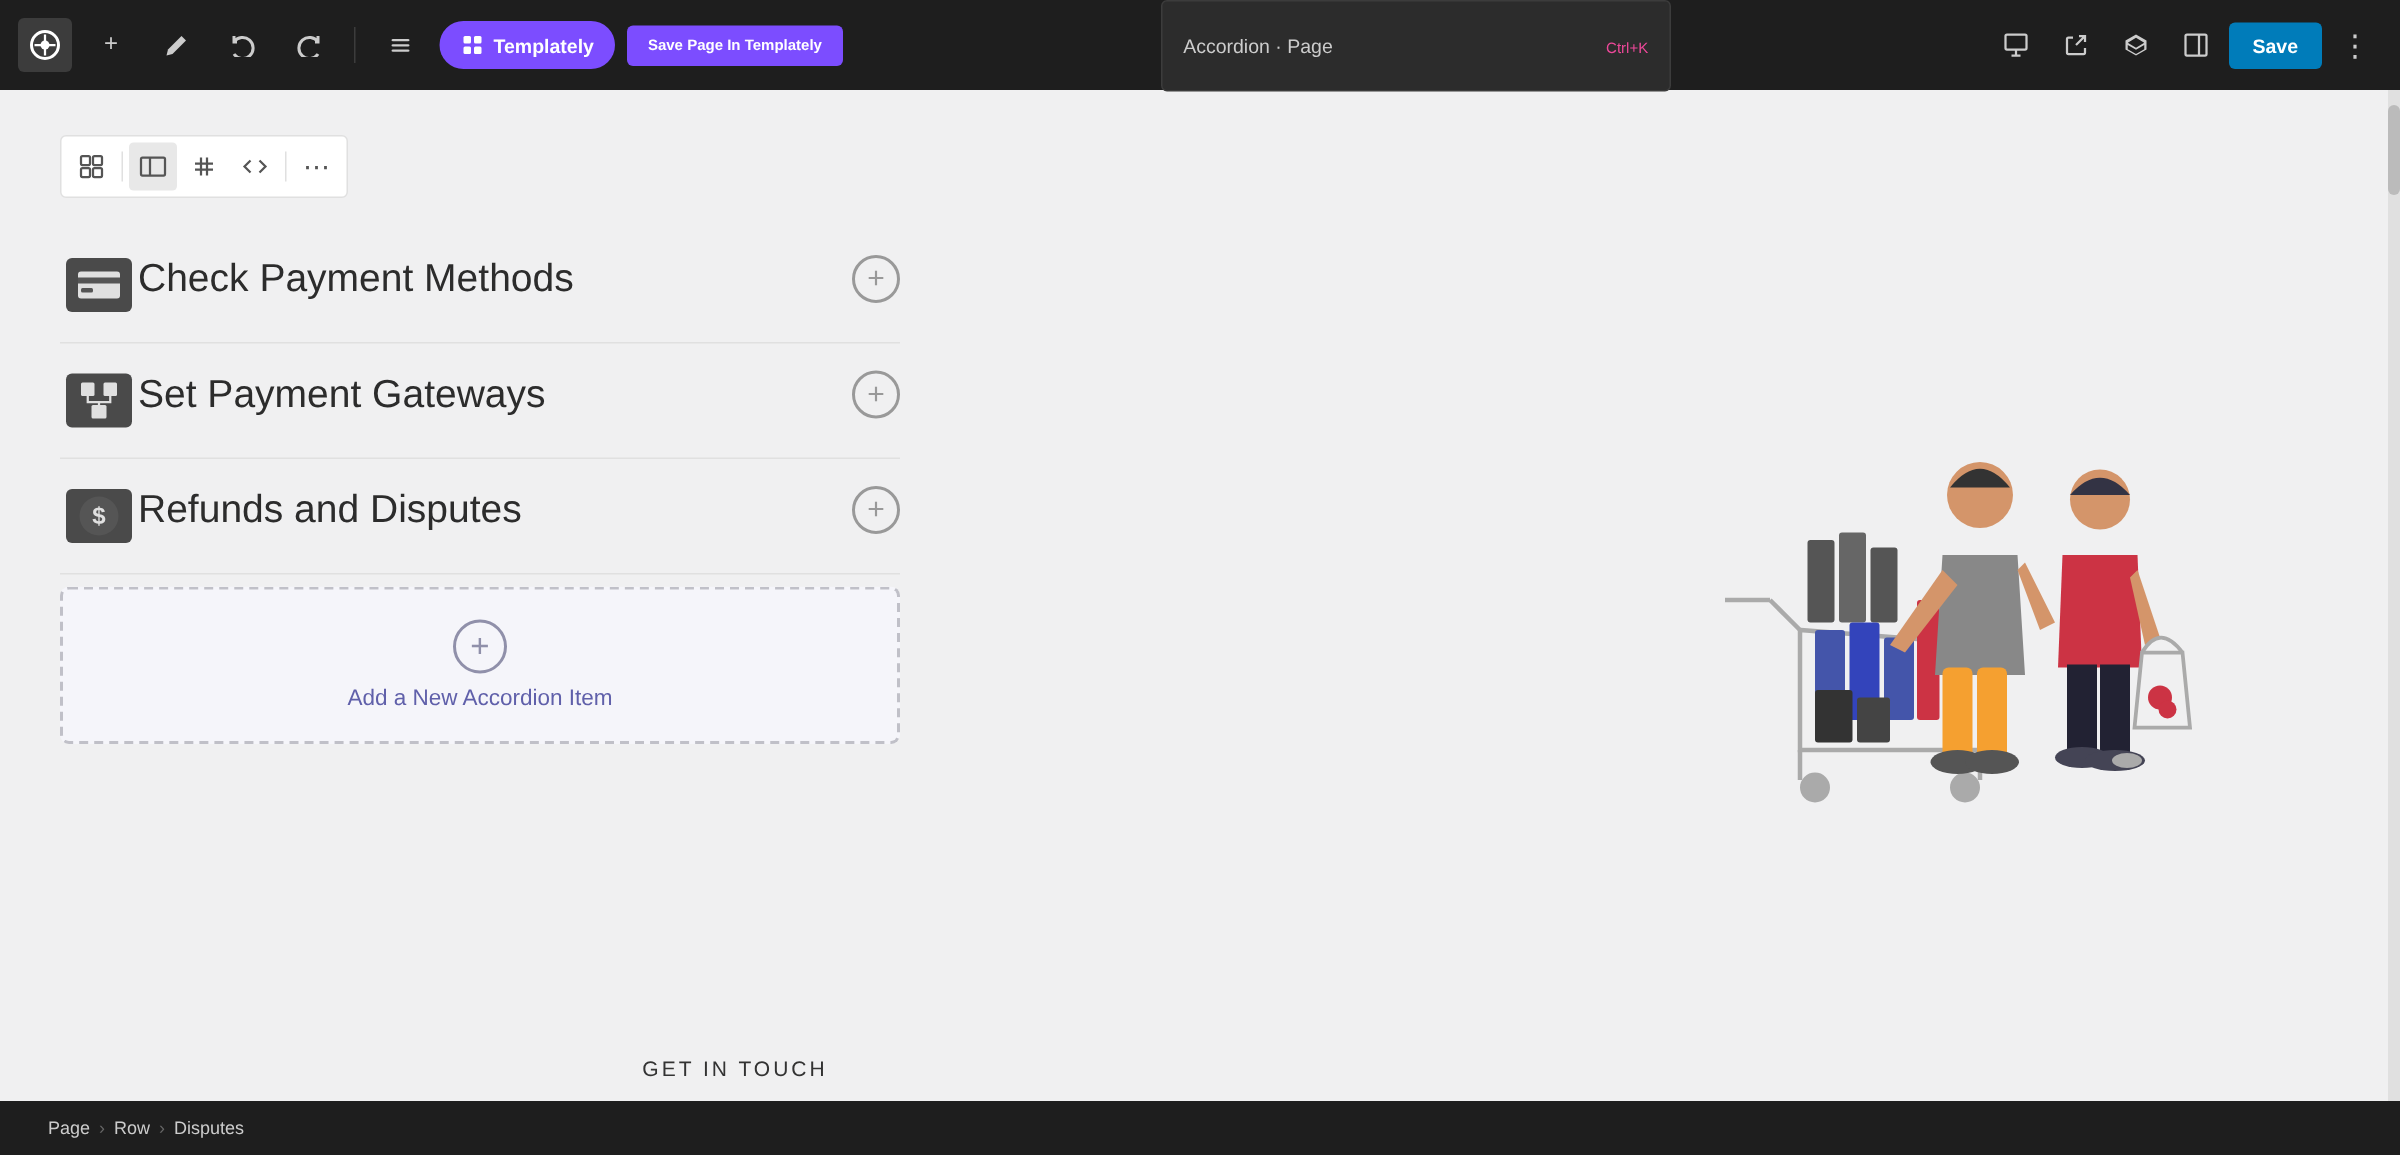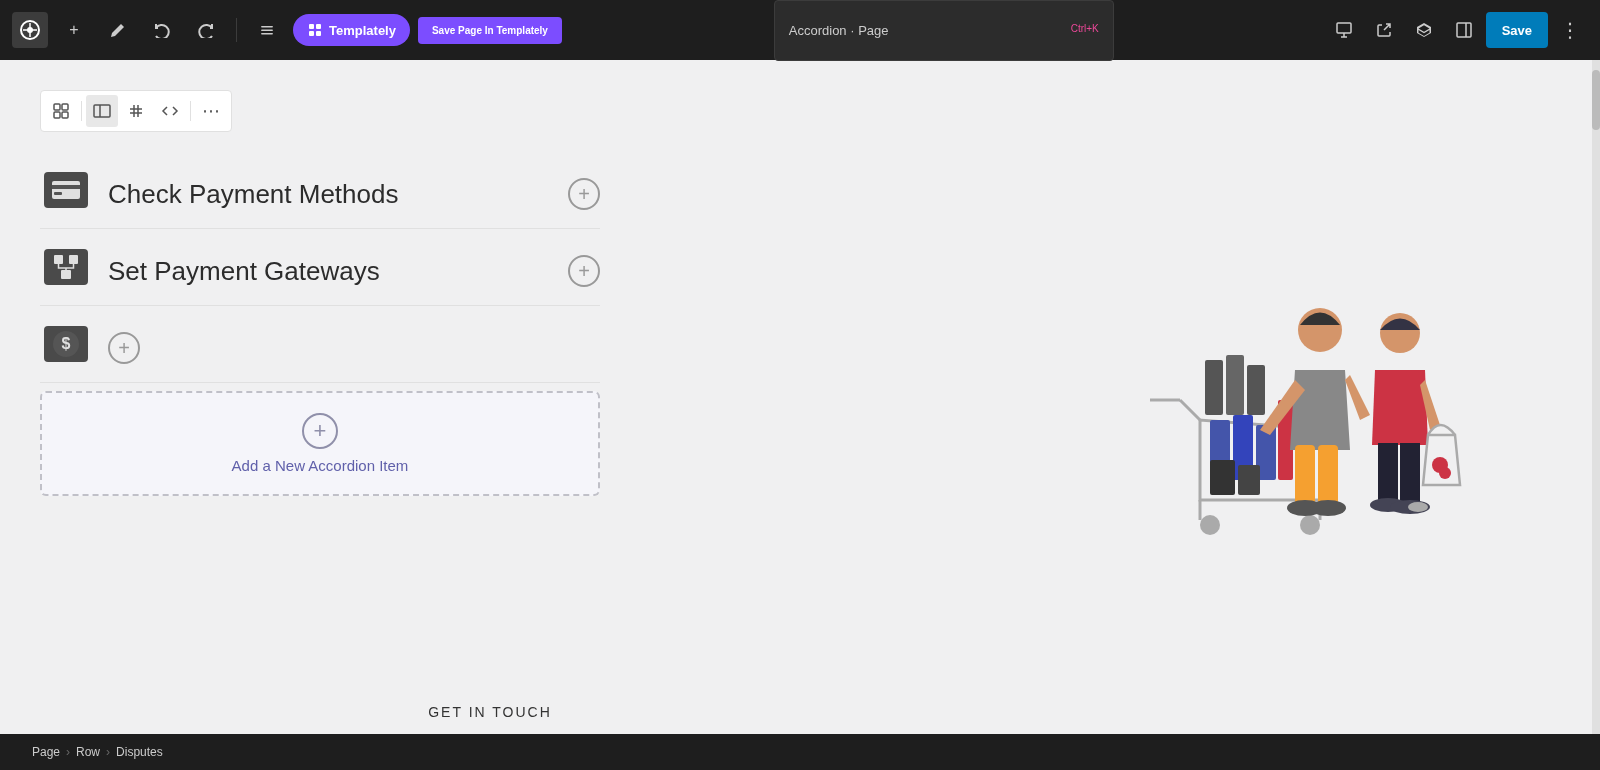--- a/index.html
+++ b/index.html
@@ -66,26 +66,26 @@
       display: flex; justify-content: center; align-items: center;
     }
     .search-bar {
       background: #2c2c2c;
       border: 1px solid #3c3c3c;
       border-radius: 4px;
       padding: 22px 14px;
       color: #ccc;
       font-size: 13px;
       width: 340px;
-      display: flex; align-items: flex-start; justify-content: space-between;
+      display: flex; align-items: flex-end; justify-content: space-between;
       cursor: pointer;
       gap: 39px;
     }
     .toolbar-right {
-      display: flex; gap: 4px;
+      display: flex; align-items: center; gap: 4px;
     }
     .btn-save-main {
       background: #007cba;
       color: white;
       border: none;
       border-radius: 4px;
       padding: 8px 16px;
       cursor: pointer;
       font-size: 13px;
       font-weight: 600;
@@ -142,24 +142,24 @@
     .block-toolbar-btn.active { background: #e8e8e8; }
     .block-toolbar-divider { width: 1px; height: 20px; background: #e0e0e0; margin: 0 2px; }
 
     
     .accordion-container {
       max-width: 560px;
     }
 
     .accordion-item {
       display: flex;
-      align-items: flex-end;
+      align-items: flex-start;
       padding: 18px 0;
       border-bottom: 1px solid #e0e0e0;
-      gap: 16px;
+      gap: 0;
       cursor: pointer;
     }
     .accordion-item:first-child {
       border-top: none;
     }
 
     .accordion-icon-wrap {
       width: 52px; height: 40px;
       display: flex; align-items: center; justify-content: center;
       flex-shrink: 0;
@@ -438,20 +438,21 @@
 
       <div class="accordion-item">
         <div class="accordion-icon-wrap">
           <div class="accordion-icon">
             <svg width="32" height="32" viewBox="0 0 32 32" fill="none">
               <circle cx="16" cy="16" r="13" fill="#555"></circle>
               <text x="16" y="21" text-anchor="middle" fill="#e0e0e0" font-size="16" font-weight="bold">$</text>
             </svg>
           </div>
         </div>
+        <span class="accordion-title">Refunds and Disputes</span>
         <button class="accordion-plus-btn">+</button>
       </div>
 
       <div class="add-new-item">
         <div class="add-new-btn-circle">+</div>
         <span class="add-new-label">Add a New Accordion Item</span>
       </div>
 
     </div>
 

